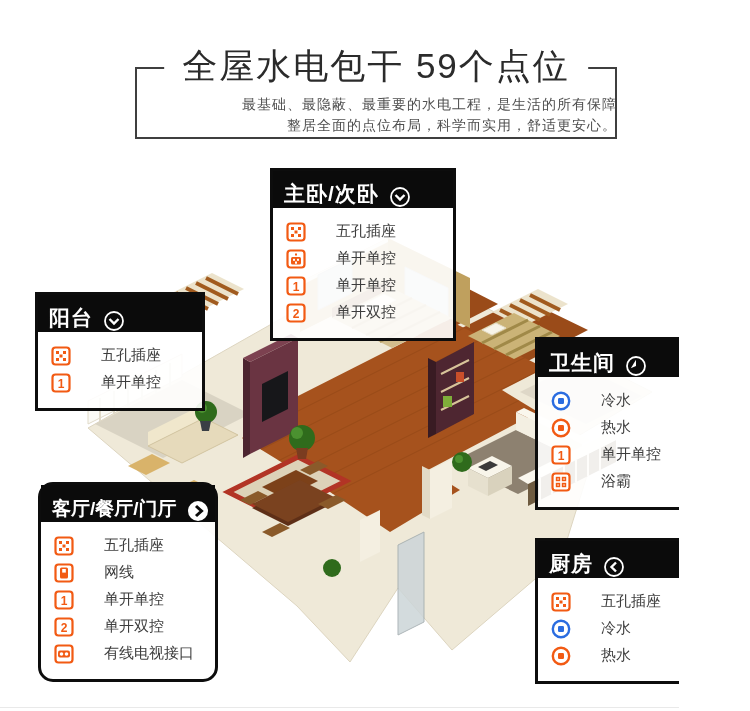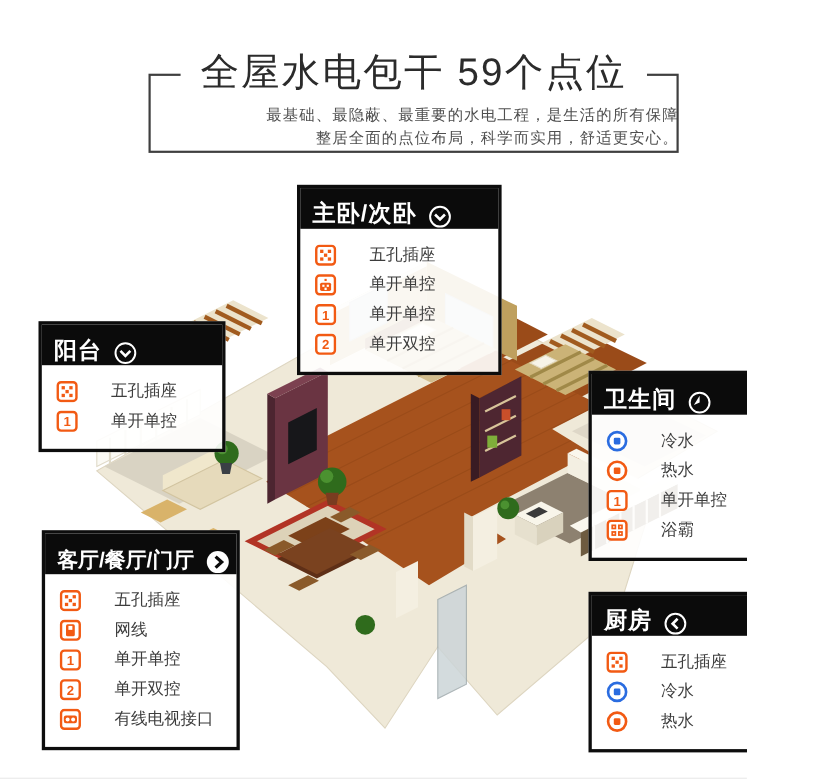--- a/index.html
+++ b/index.html
@@ -364,21 +364,21 @@
                 <rect x="6.4" y="12.4" width="1.3" height="1.3"></rect>
                 <rect x="12.4" y="12.4" width="1.3" height="1.3"></rect>
               </g>
             </svg>
         </span>
         <span>浴霸</span>
       </div>
     </div>
   </div>
 
-  <div class="callout" id="callout-living" style="left:38px;top:482px;width:180px;">
+  <div class="callout" id="callout-living" style="left:38px;top:482px;width:180px;border-radius:15px;">
     <div class="co-header">
       <span class="co-title">客厅/餐厅/门厅</span>
       <span class="hdr-icon">
         <svg width="22" height="22" viewBox="0 0 22 22">
             <circle cx="11" cy="11" r="10" fill="#fff"></circle>
             <polyline points="9,6 14.5,11 9,16" fill="none" stroke="#0b0b0b" stroke-width="3"></polyline>
           </svg>
       </span>
     </div>
     <div class="co-body">

